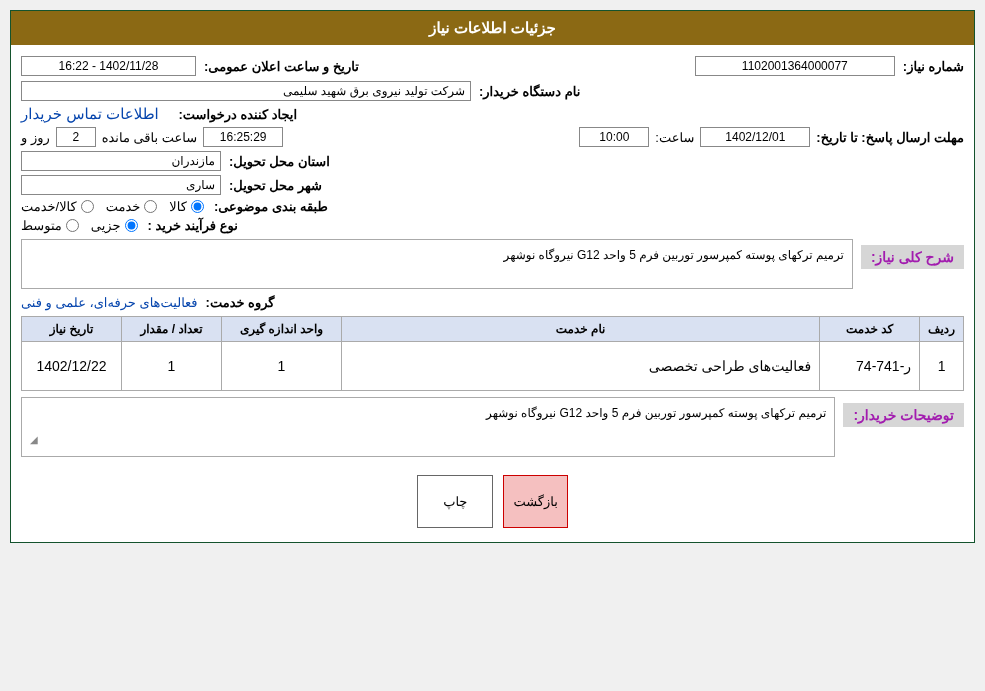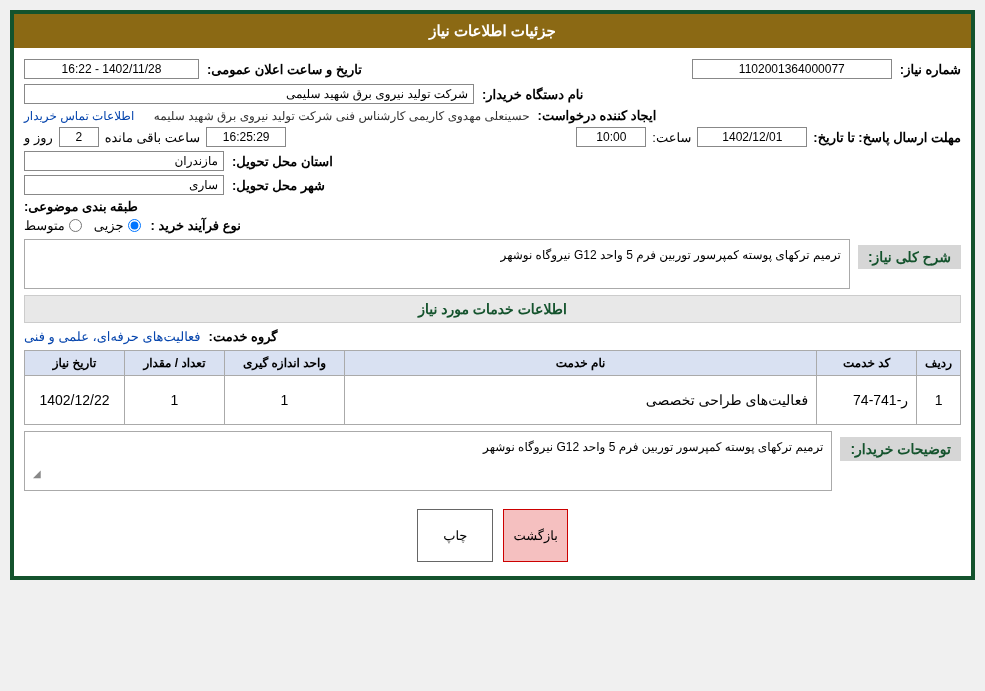--- a/index.html
+++ b/index.html
@@ -10,21 +10,21 @@
       direction: rtl;
     }
     .page-wrapper {
       width: 985px;
       min-height: 691px;
       background: #f0f0f0;
       padding: 10px;
     }
     .main-container {
       background: #fff;
-      border: 4px solid #14532d;
+      border: 1px solid #14532d;
       width: 100%;
     }
     .header-bar {
       background: #8B6914;
       color: #fff;
       text-align: center;
       padding: 8px 12px;
       font-size: 15px;
       font-weight: bold;
     }
@@ -43,23 +43,23 @@
       align-items: center;
       gap: 4px;
       flex-direction: row-reverse;
     }
     .section-header {
       background: #e8e8e8;
       border: 1px solid #ccc;
       padding: 5px 10px;
       font-weight: bold;
       font-size: 14px;
-      color: #14532d;
+      color: #a21caf;
       margin: 6px 0;
-      text-align: center;
+      text-align: left;
     }
     .description-box {
       border: 1px solid #aaa;
       background: #fff;
       padding: 8px;
       min-height: 50px;
       width: 100%;
       font-size: 12px;
       font-family: Tahoma, Arial, sans-serif;
       direction: rtl;
@@ -152,23 +152,22 @@
         <input class="bordered-input" style="width: 175px; text-align: center;" readonly="" value="1402/11/28 - 16:22">
       </div>
 
       <div style="display:flex; align-items:center; justify-content:flex-end; margin:4px 0; gap:8px;">
         <span style="font-weight:bold; white-space:nowrap;">نام دستگاه خریدار:</span>
         <input class="bordered-input" style="width: 450px; text-align: right;" readonly="" value="شرکت تولید نیروی برق شهید سلیمی">
       </div>
 
       <div style="display:flex; align-items:center; justify-content:flex-end; margin:4px 0; gap:8px;">
         <span style="font-weight:bold; white-space:nowrap;">ایجاد کننده درخواست:</span>
-        <span style="color:#333; font-size:12px;">حسینعلی مهدوی کاریمی کارشناس فنی شرکت تولید نیروی برق شهید سلیمه</span>
         &nbsp;
-        <a href="#" class="link-blue" style="font-size:12px; white-space:nowrap;text-align:center;">اطلاعات تماس خریدار</a>
+        <a href="#" class="link-blue" style="font-size:15px; white-space:nowrap;text-align:center;">اطلاعات تماس خریدار</a>
       </div>
 
       <div style="display:flex; align-items:center; justify-content:flex-end; margin:4px 0; gap:6px;">
         <span style="font-weight:bold; white-space:nowrap;">مهلت ارسال پاسخ: تا تاریخ:</span>
         <input class="bordered-input" style="width: 110px; text-align: center;" readonly="" value="1402/12/01">
         <span style="white-space:nowrap;">ساعت:</span>
         <input class="bordered-input" style="width: 70px; text-align: center;" readonly="" value="10:00">
         <span style="flex:1;"></span>
         <input class="bordered-input" style="width: 80px; text-align: center;" readonly="" value="16:25:29">
         <span style="white-space:nowrap;">ساعت باقی مانده</span>
@@ -181,20 +180,34 @@
         <input class="bordered-input" style="width: 200px; text-align: right;" readonly="" value="مازندران">
       </div>
 
       <div style="display:flex; align-items:center; justify-content:flex-end; margin:4px 0; gap:8px;">
         <span style="font-weight:bold; white-space:nowrap;">شهر محل تحویل:</span>
         <input class="bordered-input" style="width: 200px; text-align: right;" readonly="" value="ساری">
       </div>
 
       <div style="display:flex; align-items:center; justify-content:flex-end; margin:4px 0; gap:10px;">
         <span style="font-weight:bold; white-space:nowrap;">طبقه بندی موضوعی:</span>
+        <div class="radio-group">
+          <div class="radio-item">
+            <span>کالا/خدمت</span>
+            <input type="radio" name="category" style="">
+          </div>
+          <div class="radio-item">
+            <span>خدمت</span>
+            <input type="radio" name="category" style="">
+          </div>
+          <div class="radio-item">
+            <span>کالا</span>
+            <input type="radio" name="category" checked="" style="">
+          </div>
+        </div>
       </div>
 
       <div style="display:flex; align-items:center; justify-content:flex-end; margin:4px 0; gap:10px; flex-wrap:wrap;">
         <span style="font-weight:bold; white-space:nowrap;">نوع فرآیند خرید :</span>
         <div class="radio-group">
           <div class="radio-item">
             <span>متوسط</span>
             <input type="radio" name="purchase_type" style="">
           </div>
           <div class="radio-item">
@@ -204,23 +217,20 @@
         </div>
       </div>
 
       <div style="display:flex; align-items:flex-start; margin:6px 0; gap:8px;">
         <div class="section-header" style="white-space:nowrap; flex-shrink:0; background:#d6d6d6; border:none; padding:4px 10px;">
           <span>شرح کلی نیاز:</span>
         </div>
         <textarea class="description-box" rows="2" style="flex: 1 1 0%; font-family: Tahoma, Arial, sans-serif; font-size: 12px; direction: rtl; text-align: right;">ترمیم ترکهای پوسته کمپرسور توربین فرم 5 واحد G12 نیروگاه نوشهر</textarea>
       </div>
 
-      <div class="section-header">
-        <span>اطلاعات خدمات مورد نیاز</span>
-      </div>
 
       <div style="display:flex; align-items:center; justify-content:flex-end; margin:4px 0; gap:8px;">
         <span style="font-weight:bold; white-space:nowrap;">گروه خدمت:</span>
         <a href="#" class="link-blue">فعالیت‌های حرفه‌ای، علمی و فنی</a>
       </div>
 
       <table class="services-table">
         <thead>
           <tr>
             <th style="width:40px;">ردیف</th>

